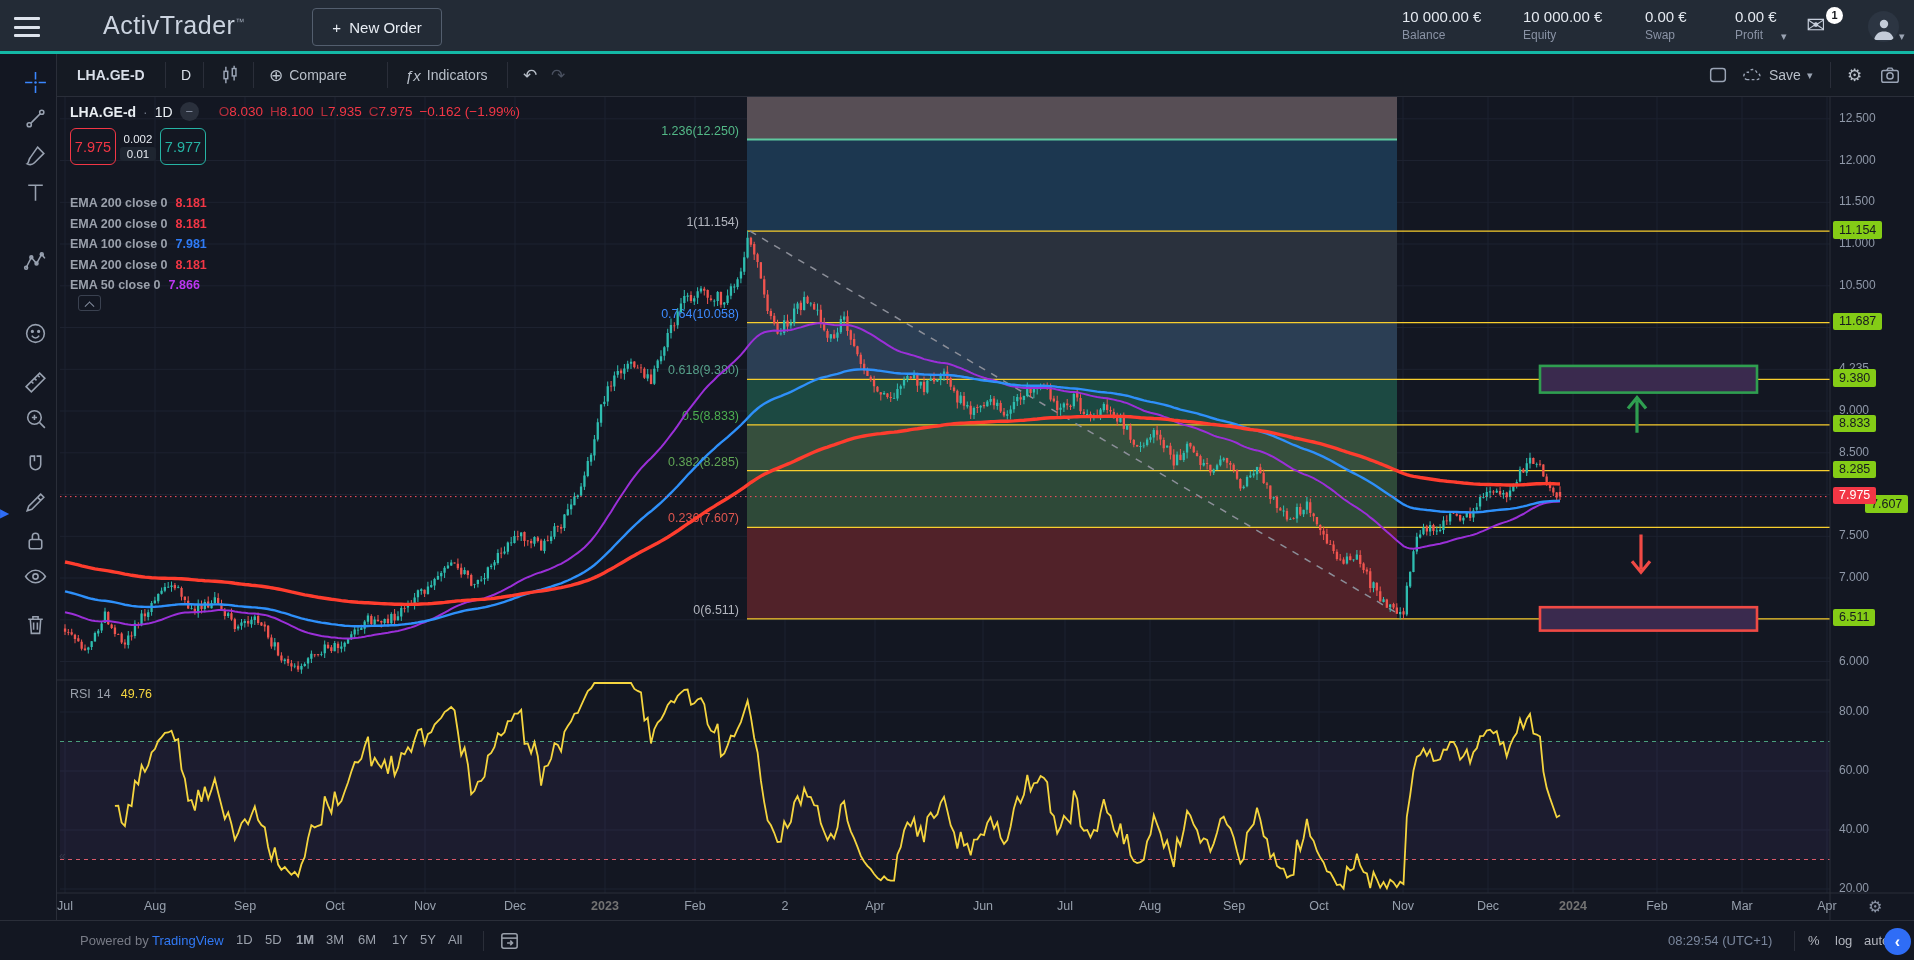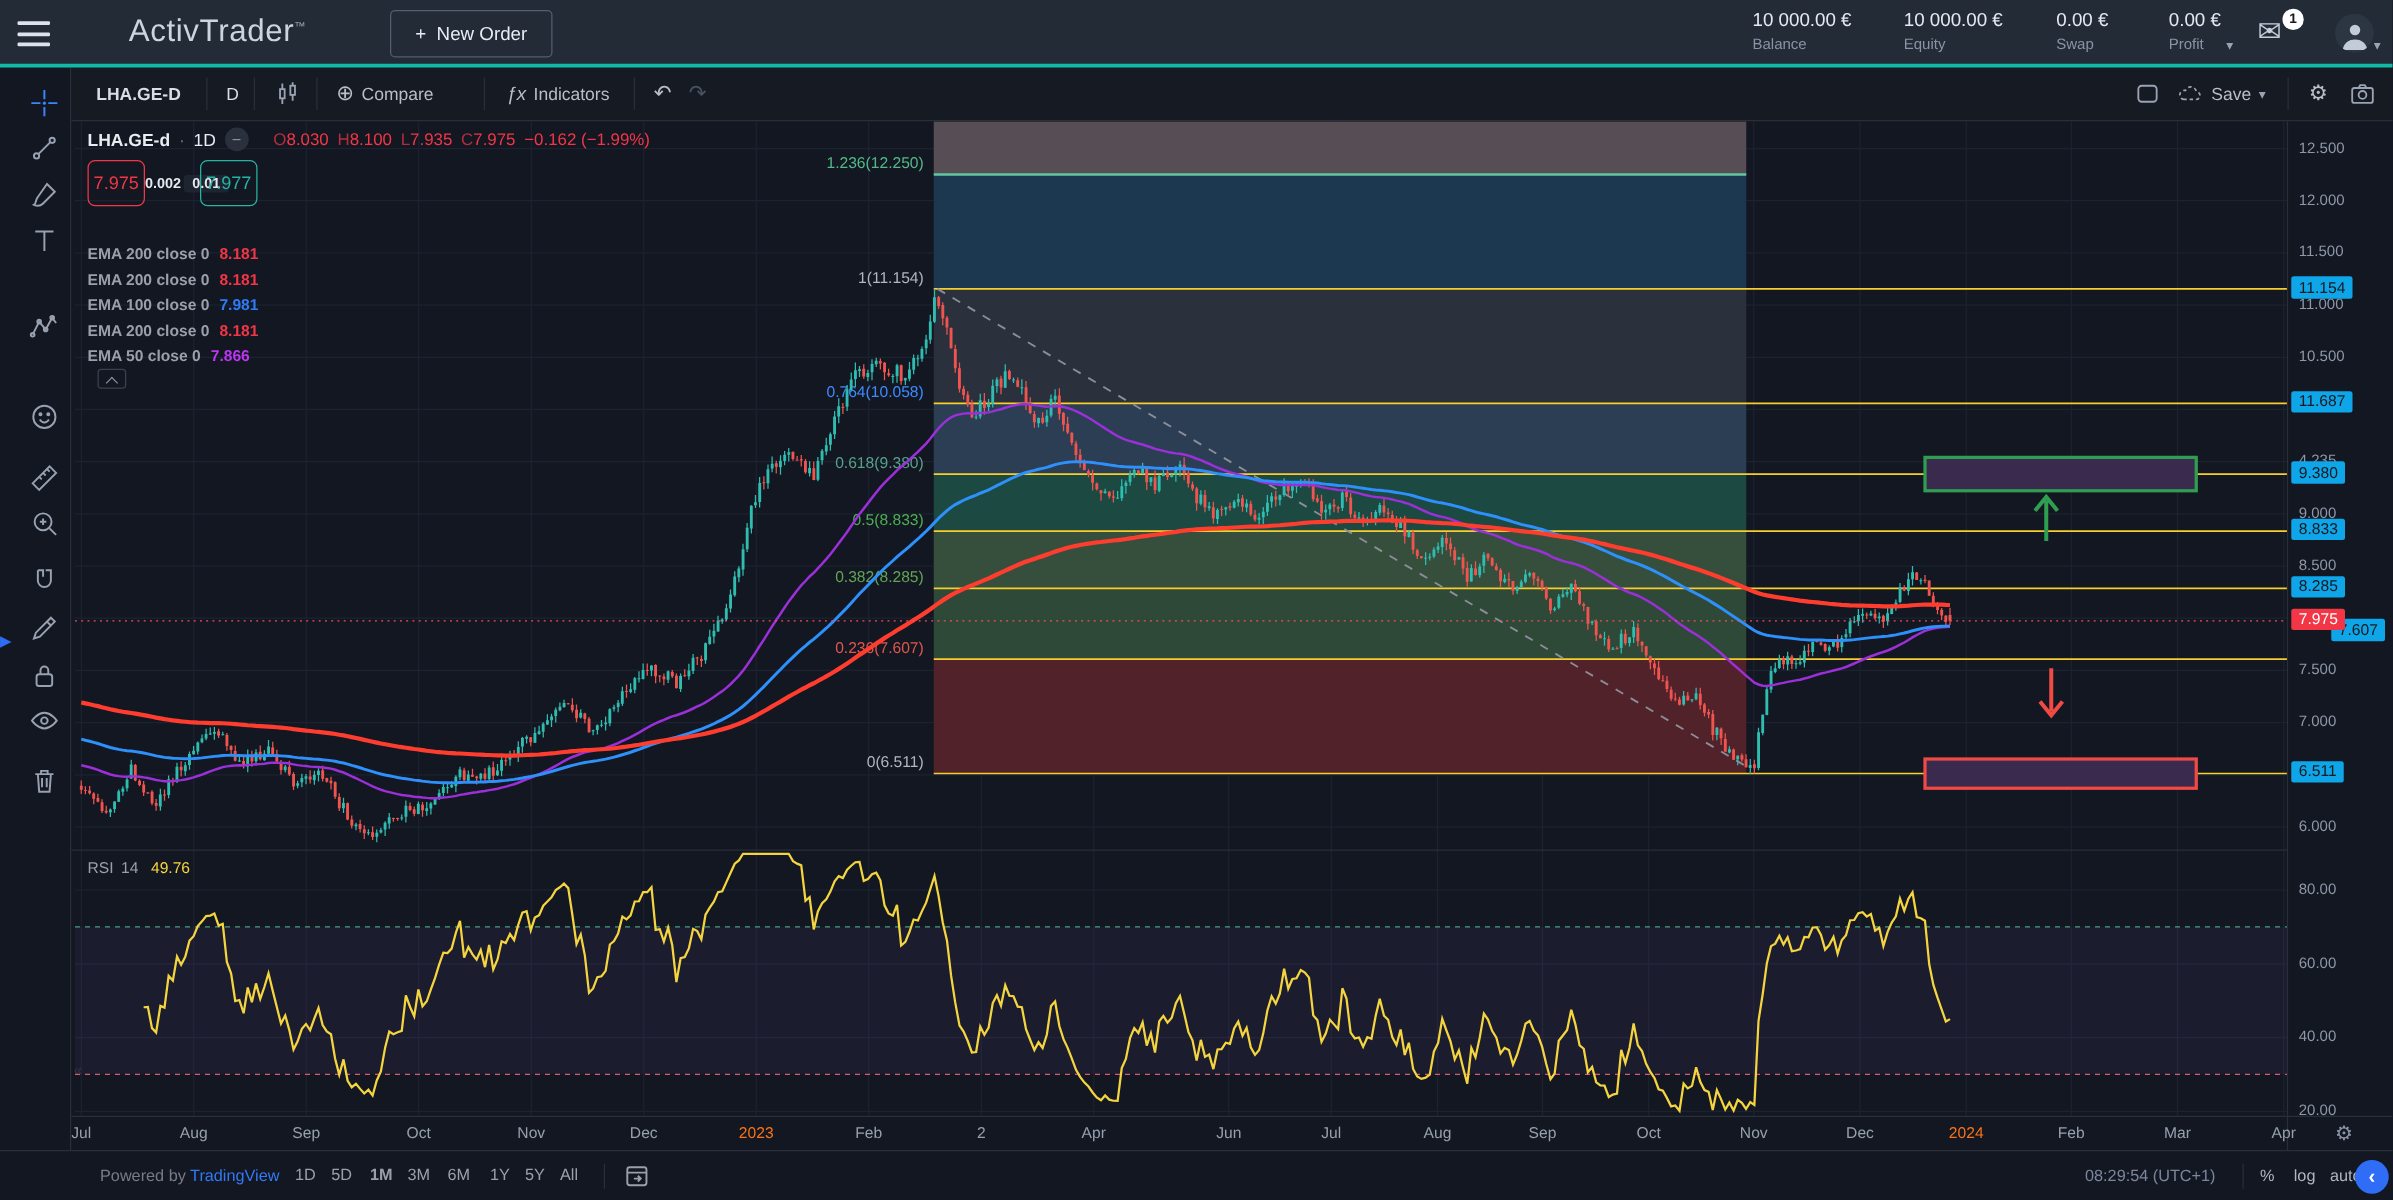--- a/index.html
+++ b/index.html
@@ -66,22 +66,22 @@
     border-radius:50%; font-size:13px; line-height:18px; text-align:center; }
   #ohlc { margin-left:6px; font-size:13.5px; white-space:nowrap; }
   #ohlc .k { color:#f23645; opacity:0.72; margin-left:7px; }
   #ohlc .v { color:#f23645; }
   #ohlc .chg { color:#f23645; margin-left:7px; }
   #quote { position:absolute; left:0px; top:26px; display:flex; align-items:center; }
   .q-box { width:46px; height:37px; border-radius:6px; font-size:14.5px;
     display:flex; align-items:center; justify-content:center; }
   #bid-box { border:1.5px solid #f23645; color:#f23645; }
   #ask-box { border:1.5px solid #26b3a4; color:#26b3a4; }
-  #spread { width:44px; display:flex; flex-direction:row; align-items:center; gap:2px;
-    font-size:11.5px; color:#e6eaf0;font-weight:bold; }
+  #spread { width:44px; display:flex; flex-direction:column; align-items:center; gap:2px;
+    font-size:11.5px; color:#e6eaf0; }
   #spread .sp2 { background:#1e2530; border-radius:3px; padding:1px 7px; }
   #ema-rows { position:absolute; left:0; top:94px;font-weight:bold; }
   .ema-row { height:20px; font-size:12.5px; color:#9aa0ab; margin-bottom:0.5px;
     white-space:nowrap; }
   .ema-row .val { margin-left:8px; }
   #legend-collapse { position:absolute; left:8px; top:193px; width:23px; height:16px;
     border:1px solid #3a4150; border-radius:3px; display:flex; align-items:center;
     justify-content:center; }
   #legend-collapse i { display:block; width:7px; height:7px; border-left:1.5px solid #8a93a5;
     border-top:1.5px solid #8a93a5; transform:rotate(45deg) translate(2px,2px); }
@@ -91,26 +91,26 @@
   #rsi-legend .nm { color:#9aa0ab; }
   #rsi-legend .pd { color:#9aa0ab; margin-left:6px; }
   #rsi-legend .vl { color:#f5d53f; margin-left:10px; }
   #rsi-collapse { position:absolute; left:59px; top:849px; color:#59627255; font-size:12px; z-index:20; }
 
   
   #price-axis { position:absolute; left:1831px; top:97px; width:83px; height:823px; z-index:15; }
   .p-tick { position:absolute; left:8px; font-size:12px; color:#8f98a8; }
   .p-chip { position:absolute; left:2px; font-size:12.5px; border-radius:2px;
     padding:1.5px 6px 2px; }
-  .p-chip.yellow { background:#0ea5e9; color:#16191f; }
+  .p-chip.yellow { background:#84cc16; color:#16191f; }
   .p-chip.red { background:#f23645; color:#ffffff; }
   #time-axis { position:absolute; left:57px; top:893px; width:1773px; height:27px; z-index:15; }
   .t-label { position:absolute; top:6px; transform:translateX(-50%); font-size:12.5px;
     color:#97a0ad; }
-  .t-label.year { color:#f97316; font-weight:400; }
+  .t-label.year { color:#737373; font-weight:700; }
   #axis-gear { position:absolute; left:1868px; top:897px; font-size:16px; color:#8a93a5; z-index:16; }
 
   
   #bottom-bar { position:absolute; left:0; top:920px; width:1914px; height:40px;
     background:#131722; border-top:1px solid #2a2e39; z-index:40; font-size:13px; }
   #powered { position:absolute; left:80px; top:12px; color:#787b86; }
   #powered b { color:#3179f5; font-weight:normal; }
   .tf-btn { position:absolute; top:9px; color:#9aa0ab; padding:2px 6px; }
   #bb-sep1 { position:absolute; left:483px; top:10px; width:1px; height:20px; background:#2a2e39; }
   #goto-date { position:absolute; left:498px; top:8px; color:#9aa0ab; }

